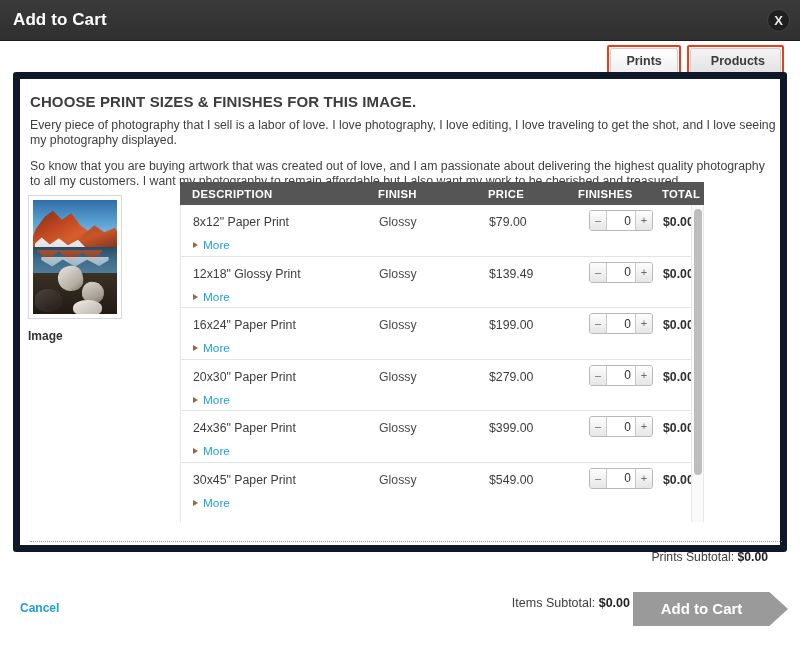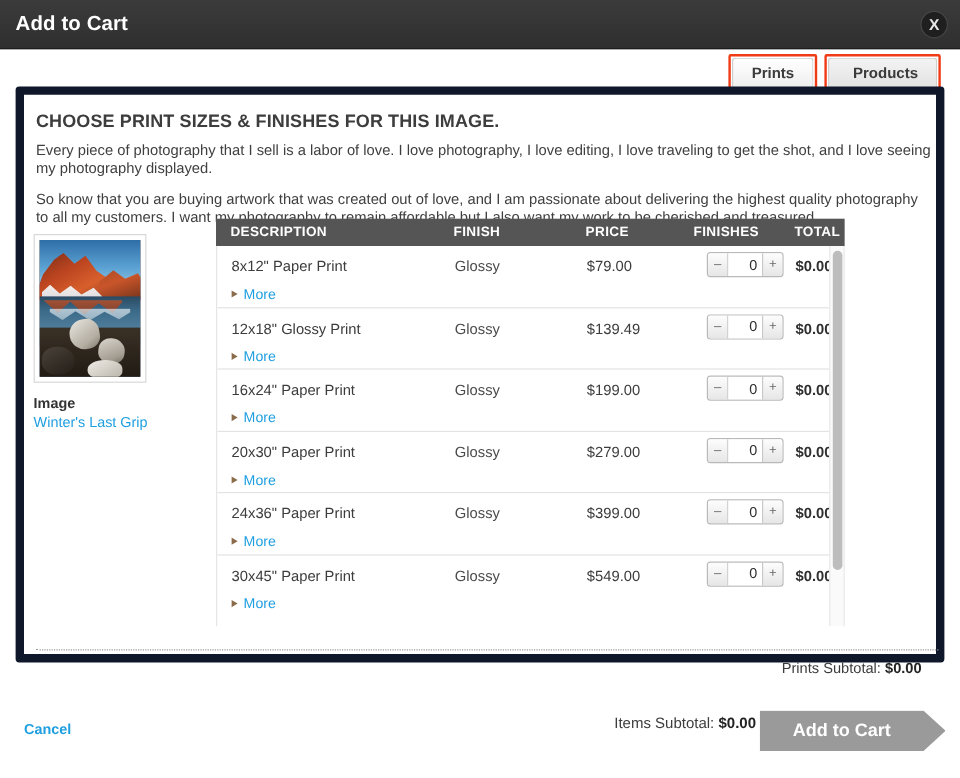--- a/index.html
+++ b/index.html
@@ -397,21 +397,20 @@
         <div class="refl"></div>
         <div class="refl2"></div>
         <div class="fg"></div>
         <div class="rockD"></div>
         <div class="rockA"></div>
         <div class="rockB"></div>
         <div class="rockC"></div>
       </div>
     </div>
     <div class="img-label">Image</div>
-    <a class="img-link">Winter's Last Grip</a>
   </div>
 
   <div class="tablewrap">
     <div class="thead">
       <span class="h-desc">DESCRIPTION</span>
       <span class="h-fin">FINISH</span>
       <span class="h-price">PRICE</span>
       <span class="h-qty">FINISHES</span>
       <span class="h-total">TOTAL</span>
     </div>

